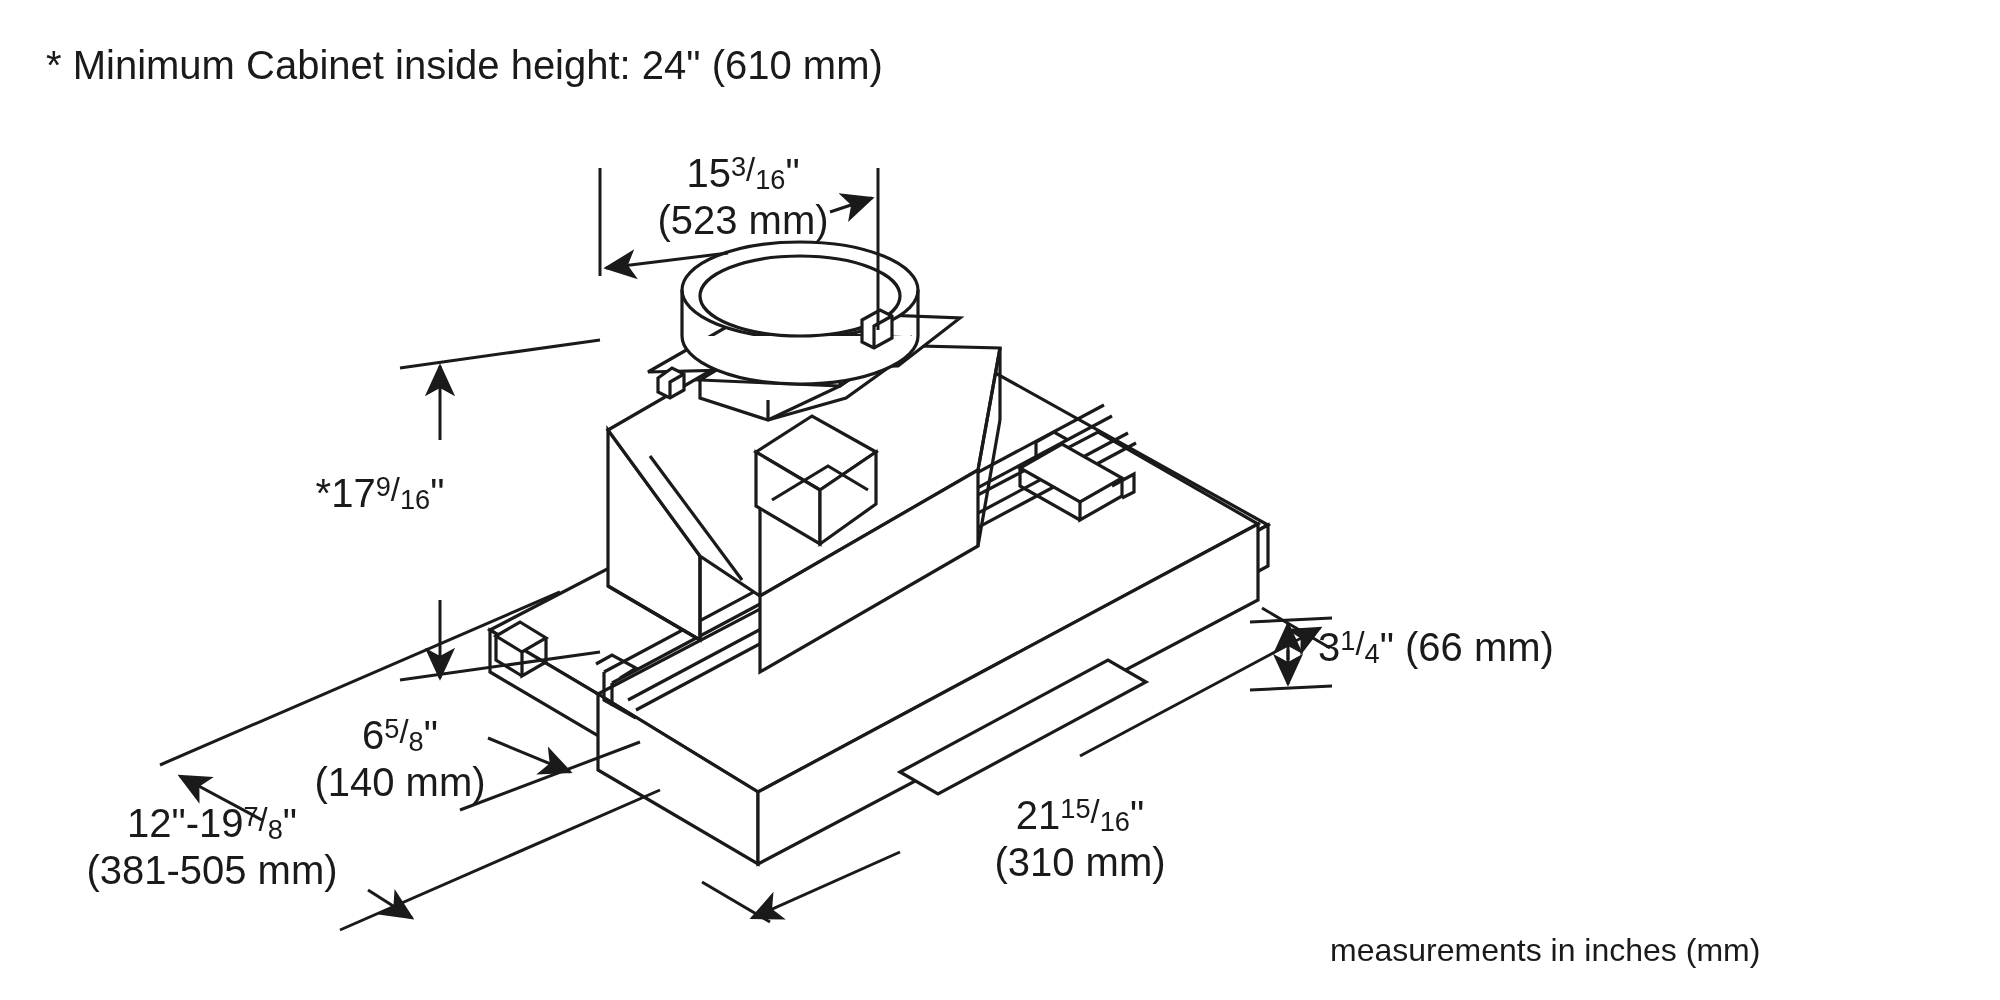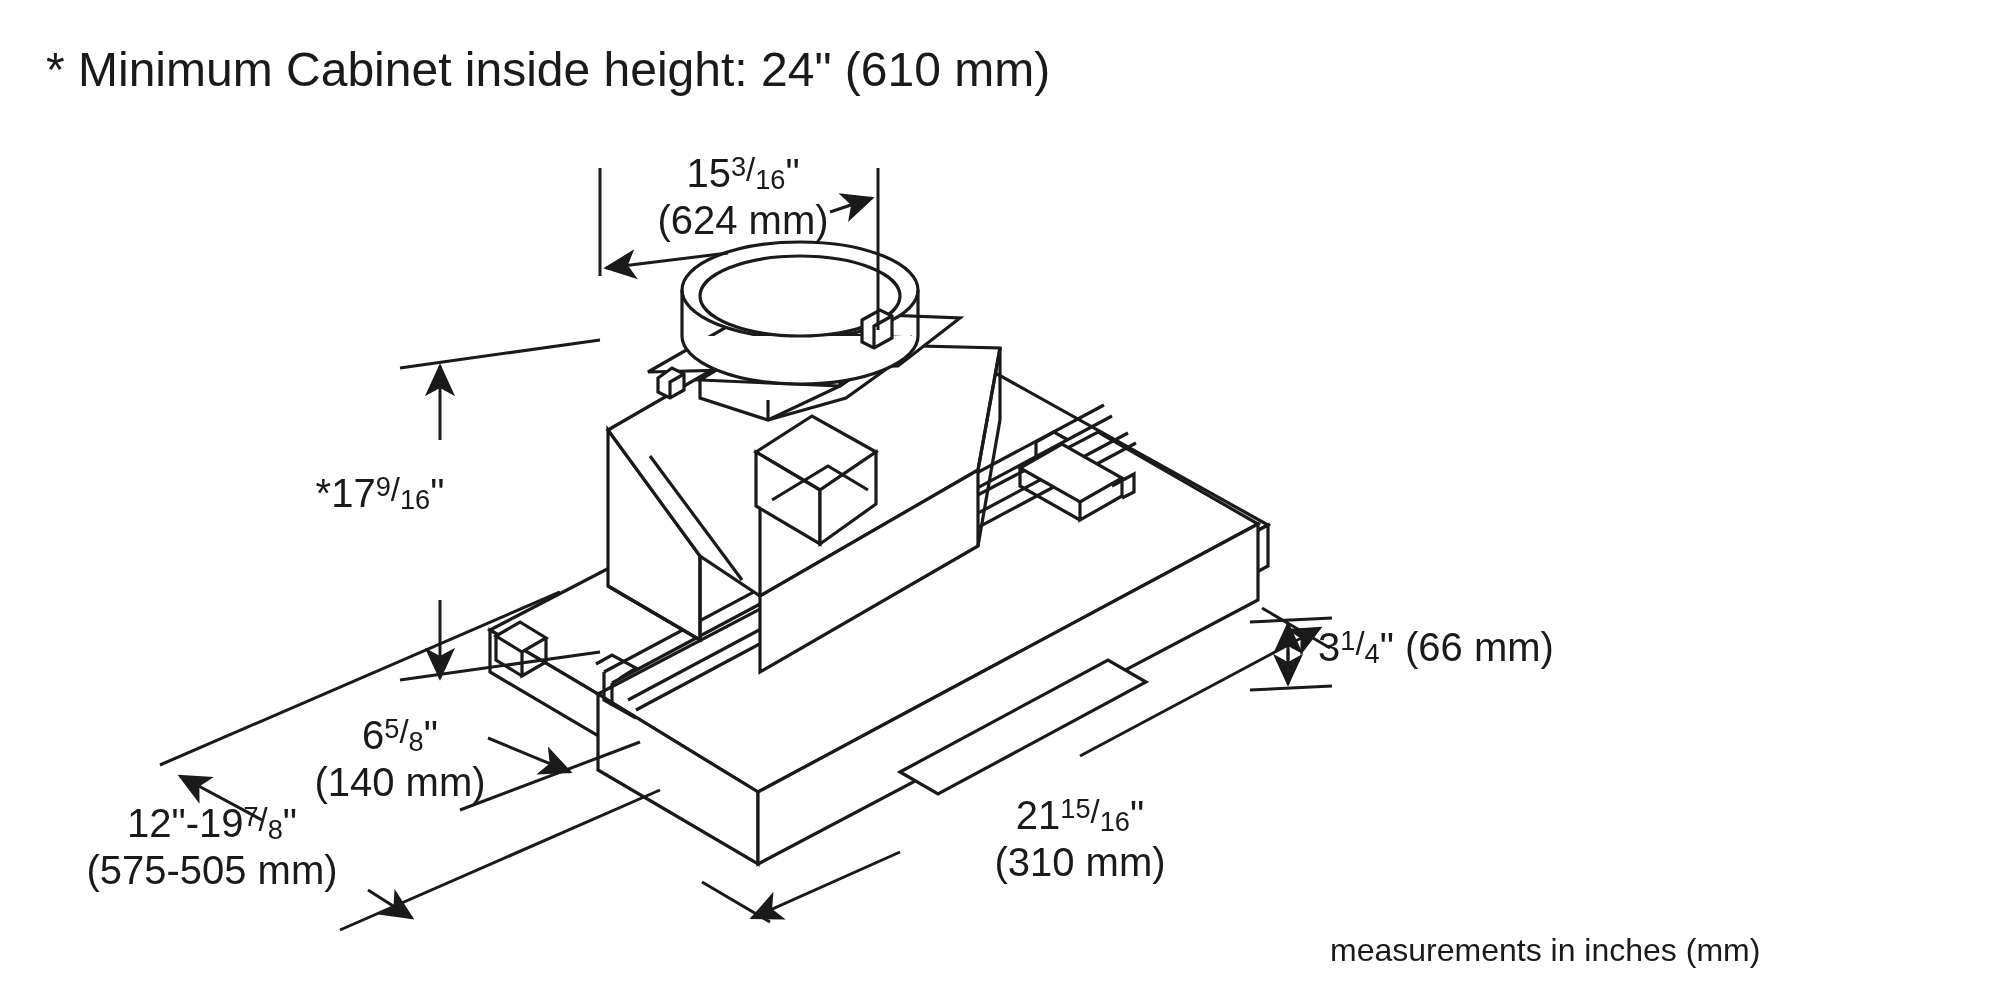--- a/index.html
+++ b/index.html
@@ -26,21 +26,21 @@
   .lbl {
     position: absolute;
     font-family: "Liberation Sans", sans-serif;
     color: #1a1a1a;
     white-space: nowrap;
     line-height: 1.18;
   }
   .note-top {
     left: 46px;
     top: 42px;
-    font-size: 48px;
+    font-size: 40px;
   }
   .caption-bottom {
     left: 1330px;
     top: 932px;
     font-size: 32px;
   }
   .dim {
     font-size: 40px;
     text-align: center;
   }
@@ -235,41 +235,41 @@
 
     </g>
   </svg>
 
   <div class="lbl note-top">* Minimum Cabinet inside height: 24" (610 mm)</div>
 
   <div class="lbl dim" id="dim-width-top">
     <span class="dim-row">
       <span>15</span><span class="frac"><span class="num">3</span><span class="sl">/</span><span class="den">16</span></span><span class="inch-mark">"</span>
     </span>
-    <span class="dim-row">(624 mm)</span>
+    <span class="dim-row">(523 mm)</span>
   </div>
 
   <div class="lbl dim" id="dim-height-left">
     <span class="dim-row">
       <span>*</span><span>17</span><span class="frac"><span class="num">9</span><span class="sl">/</span><span class="den">16</span></span><span class="inch-mark">"</span>
     </span>
   </div>
 
   <div class="lbl dim" id="dim-depth-inner">
     <span class="dim-row">
       <span>6</span><span class="frac"><span class="num">5</span><span class="sl">/</span><span class="den">8</span></span><span class="inch-mark">"</span>
     </span>
     <span class="dim-row">(140 mm)</span>
   </div>
 
   <div class="lbl dim" id="dim-depth-range">
     <span class="dim-row">
       <span>12"-19</span><span class="frac"><span class="num">7</span><span class="sl">/</span><span class="den">8</span></span><span class="inch-mark">"</span>
     </span>
-    <span class="dim-row">(575-505 mm)</span>
+    <span class="dim-row">(381-505 mm)</span>
   </div>
 
   <div class="lbl dim" id="dim-front-ht">
     <span class="dim-row">
       <span>3</span><span class="frac"><span class="num">1</span><span class="sl">/</span><span class="den">4</span></span><span class="inch-mark">"</span><span>&nbsp;</span><span>(66 mm)</span>
     </span>
   </div>
 
   <div class="lbl dim" id="dim-width-main">
     <span class="dim-row">

